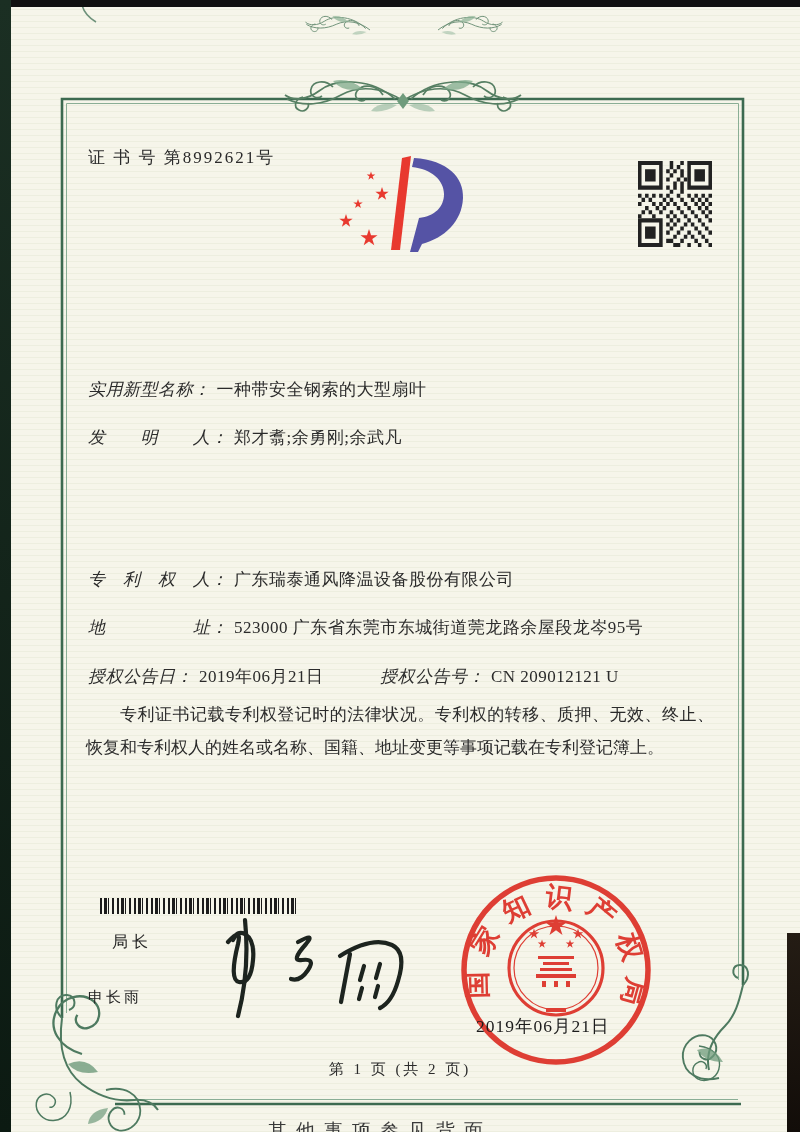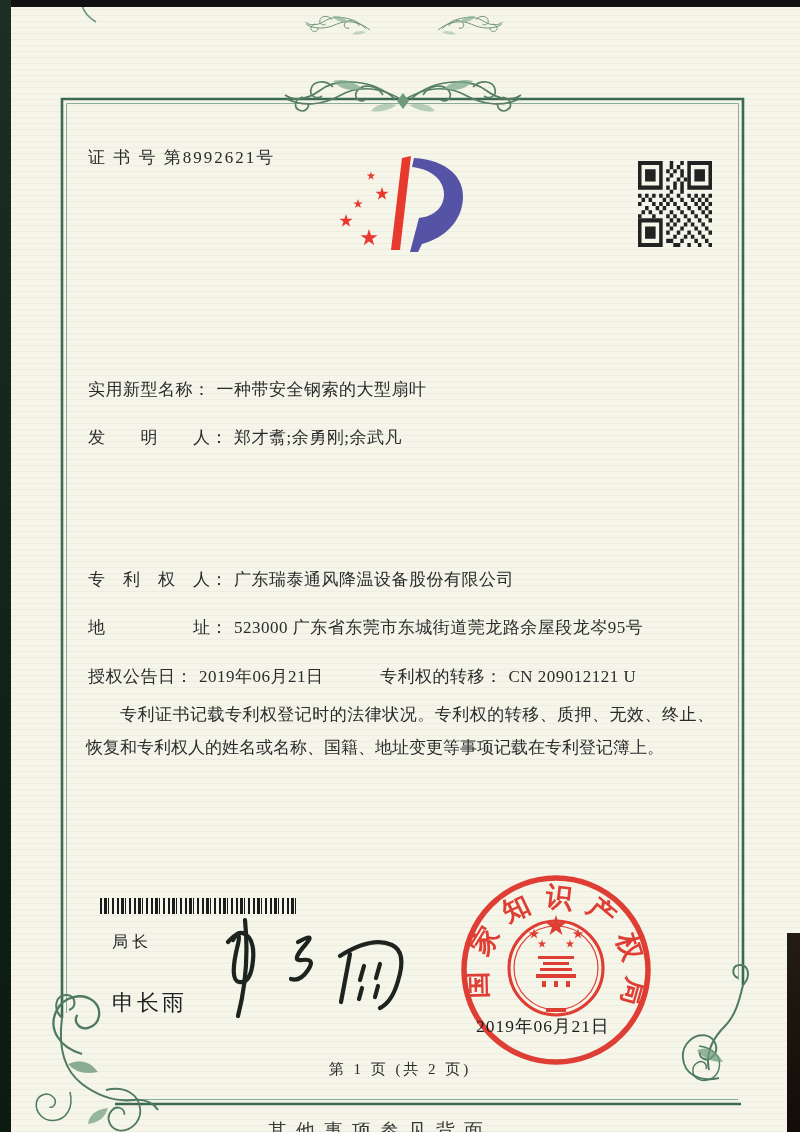--- a/index.html
+++ b/index.html
@@ -12,32 +12,32 @@
   .strip-left{position:absolute;left:0;top:0;width:11px;height:1132px;background:linear-gradient(180deg,#1b2f23,#0c1a12);z-index:6;}
   .strip-right{position:absolute;right:0;top:933px;width:13px;height:199px;background:linear-gradient(180deg,#241c14,#120d09);z-index:6;}
   .deco{position:absolute;left:0;top:0;z-index:1;pointer-events:none;}
   .content{position:absolute;left:0;top:0;width:800px;height:1132px;z-index:2;}
   .cert-no{position:absolute;left:88px;top:146px;font-size:17px;letter-spacing:2px;color:#2b2b2b;}
   .logo{position:absolute;left:336px;top:156px;}
   .qr{position:absolute;left:638px;top:161px;}
   .title{position:absolute;left:0;top:274px;width:800px;text-align:center;
          font-size:39px;font-weight:bold;letter-spacing:7px;color:#232323;}
   .row{position:absolute;left:88px;width:640px;font-size:17px;color:#2b2b2b;white-space:nowrap;}
-  .flabel{letter-spacing:.5px;}
+  .flabel{letter-spacing:.5px;font-style:italic;}
   .fvalue{margin-left:6px;letter-spacing:.5px;}
   .grant-no{position:absolute;left:292px;top:0;}
   .paras{position:absolute;left:86px;top:699px;width:628px;font-size:17px;line-height:32.5px;
          text-align:justify;color:#2b2b2b;}
   .paras p{margin:0;text-indent:2em;}
   .barcode{position:absolute;left:100px;top:898px;width:196px;height:16px;
            background:repeating-linear-gradient(90deg,#1c1c1c 0 2px,#f6f5ea 2px 4px,#1c1c1c 4px 7px,#f6f5ea 7px 8px,#1c1c1c 8px 9px,#f6f5ea 9px 12px,#1c1c1c 12px 14px,#f6f5ea 14px 17px);}
   .sig-title{position:absolute;left:112px;top:932px;font-family:"Liberation Sans","DejaVu Sans",sans-serif;
              font-size:16px;letter-spacing:4px;color:#222;}
-  .sig-name{position:absolute;left:112px;top:988px;font-family:"Liberation Sans","DejaVu Sans",sans-serif;
-            font-size:22px;letter-spacing:3px;color:#222;}
+  .sig-name{position:absolute;left:88px;top:988px;font-family:"Liberation Sans","DejaVu Sans",sans-serif;
+            font-size:15px;letter-spacing:3px;color:#222;}
   .signature{position:absolute;left:198px;top:912px;z-index:3;}
   .seal{position:absolute;left:450px;top:860px;z-index:2;opacity:.95;}
   .seal-date{position:absolute;left:476px;top:1014px;font-size:17.5px;letter-spacing:1px;color:#1c1c1c;z-index:4;}
   .footer-page{position:absolute;left:0;top:1060px;width:800px;text-align:center;font-size:15px;letter-spacing:3px;color:#2b2b2b;}
   .back-note{position:absolute;left:0;top:1118px;width:760px;text-align:center;font-size:19px;letter-spacing:9px;color:#3a3a3a;}
 </style>
 </head>
 <body>
 
 <div class="page">
@@ -145,21 +145,21 @@
     </div>
     <div class="row" style="top:568px">
       <span class="flabel">专　利　权　人：</span><span class="fvalue">广东瑞泰通风降温设备股份有限公司</span>
     </div>
     <div class="row" style="top:616px">
       <span class="flabel">地　　　　　址：</span><span class="fvalue">523000 广东省东莞市东城街道莞龙路余屋段龙岑95号</span>
     </div>
     <div class="row" style="top:665px">
       <span class="flabel">授权公告日：</span><span class="fvalue">2019年06月21日</span>
       <span class="grant-no">
-        <span class="flabel">专利权的转移：</span><span class="fvalue">CN 209012121 U</span>
+        <span class="flabel">授权公告号：</span><span class="fvalue">CN 209012121 U</span>
       </span>
     </div>
 
     <div class="paras">
       <p>专利证书记载专利权登记时的法律状况。专利权的转移、质押、无效、终止、恢复和专利权人的姓名或名称、国籍、地址变更等事项记载在专利登记簿上。</p>
     </div>
 
     <div class="barcode"></div>
 
     <div class="sig-title">局长</div>

